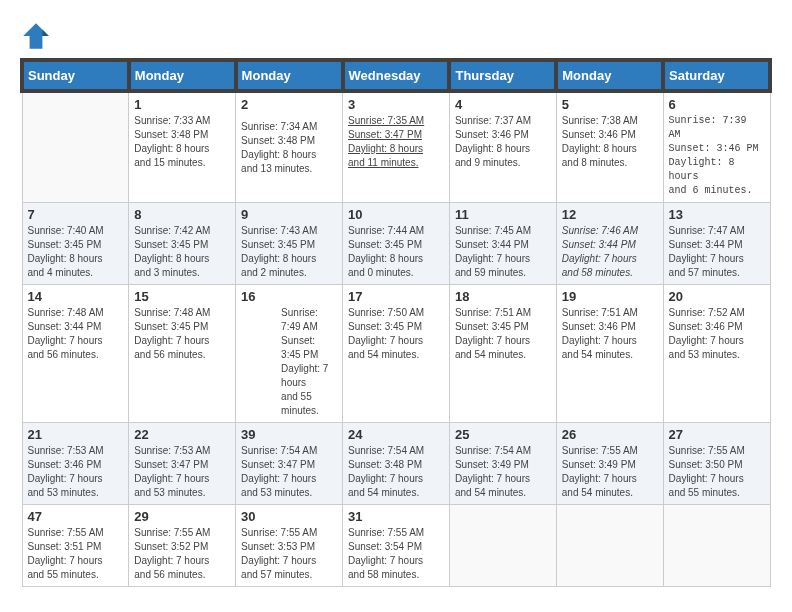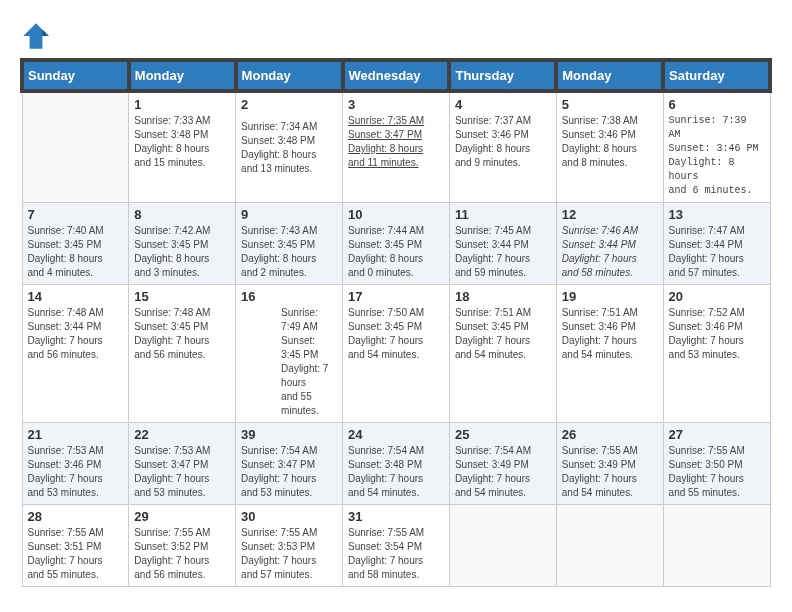--- a/index.html
+++ b/index.html
@@ -319,21 +319,21 @@
         <td>
           <span class="day-number">27</span>
           <div class="day-info" style="white-space: pre-line;">Sunrise: 7:55 AM
 Sunset: 3:50 PM
 Daylight: 7 hours
 and 55 minutes.</div>
         </td>
       </tr>
       <tr>
         <td>
-          <span class="day-number">28</span>
+          <span class="day-number">47</span>
           <div class="day-info" style="white-space: pre-line;">Sunrise: 7:55 AM
 Sunset: 3:51 PM
 Daylight: 7 hours
 and 55 minutes.</div>
         </td>
         <td>
           <span class="day-number">29</span>
           <div class="day-info" style="white-space: pre-line;">Sunrise: 7:55 AM
 Sunset: 3:52 PM
 Daylight: 7 hours

